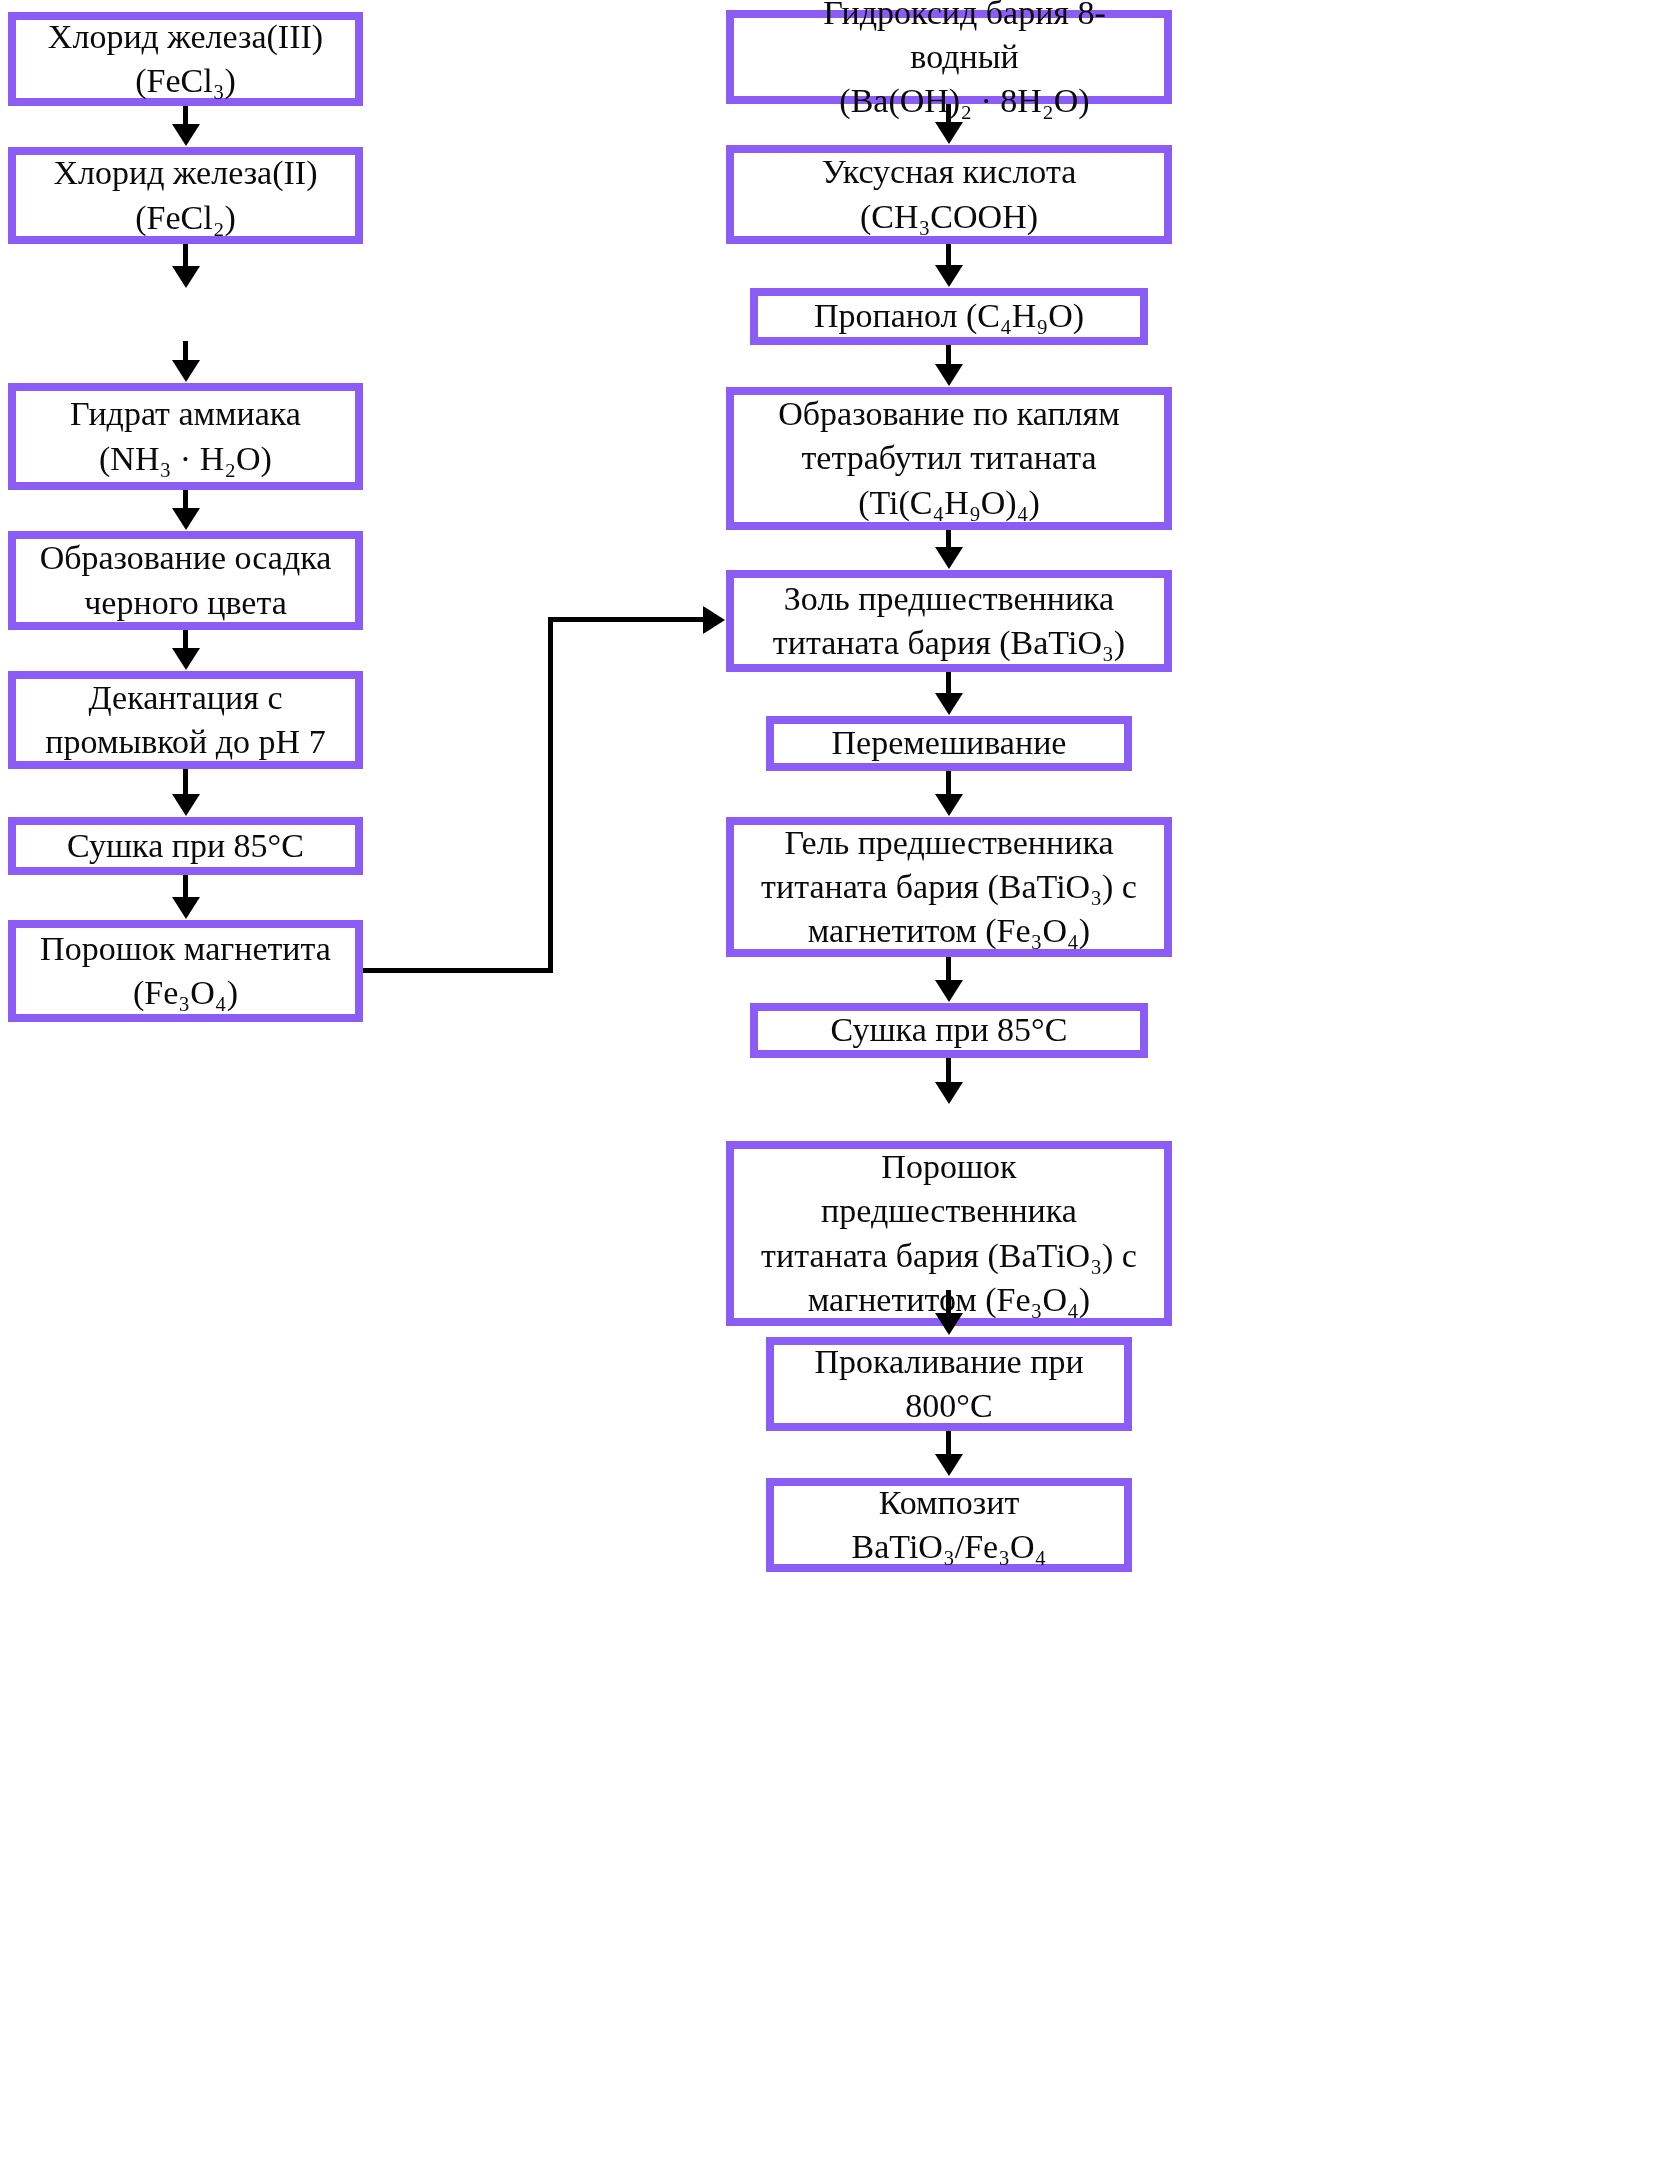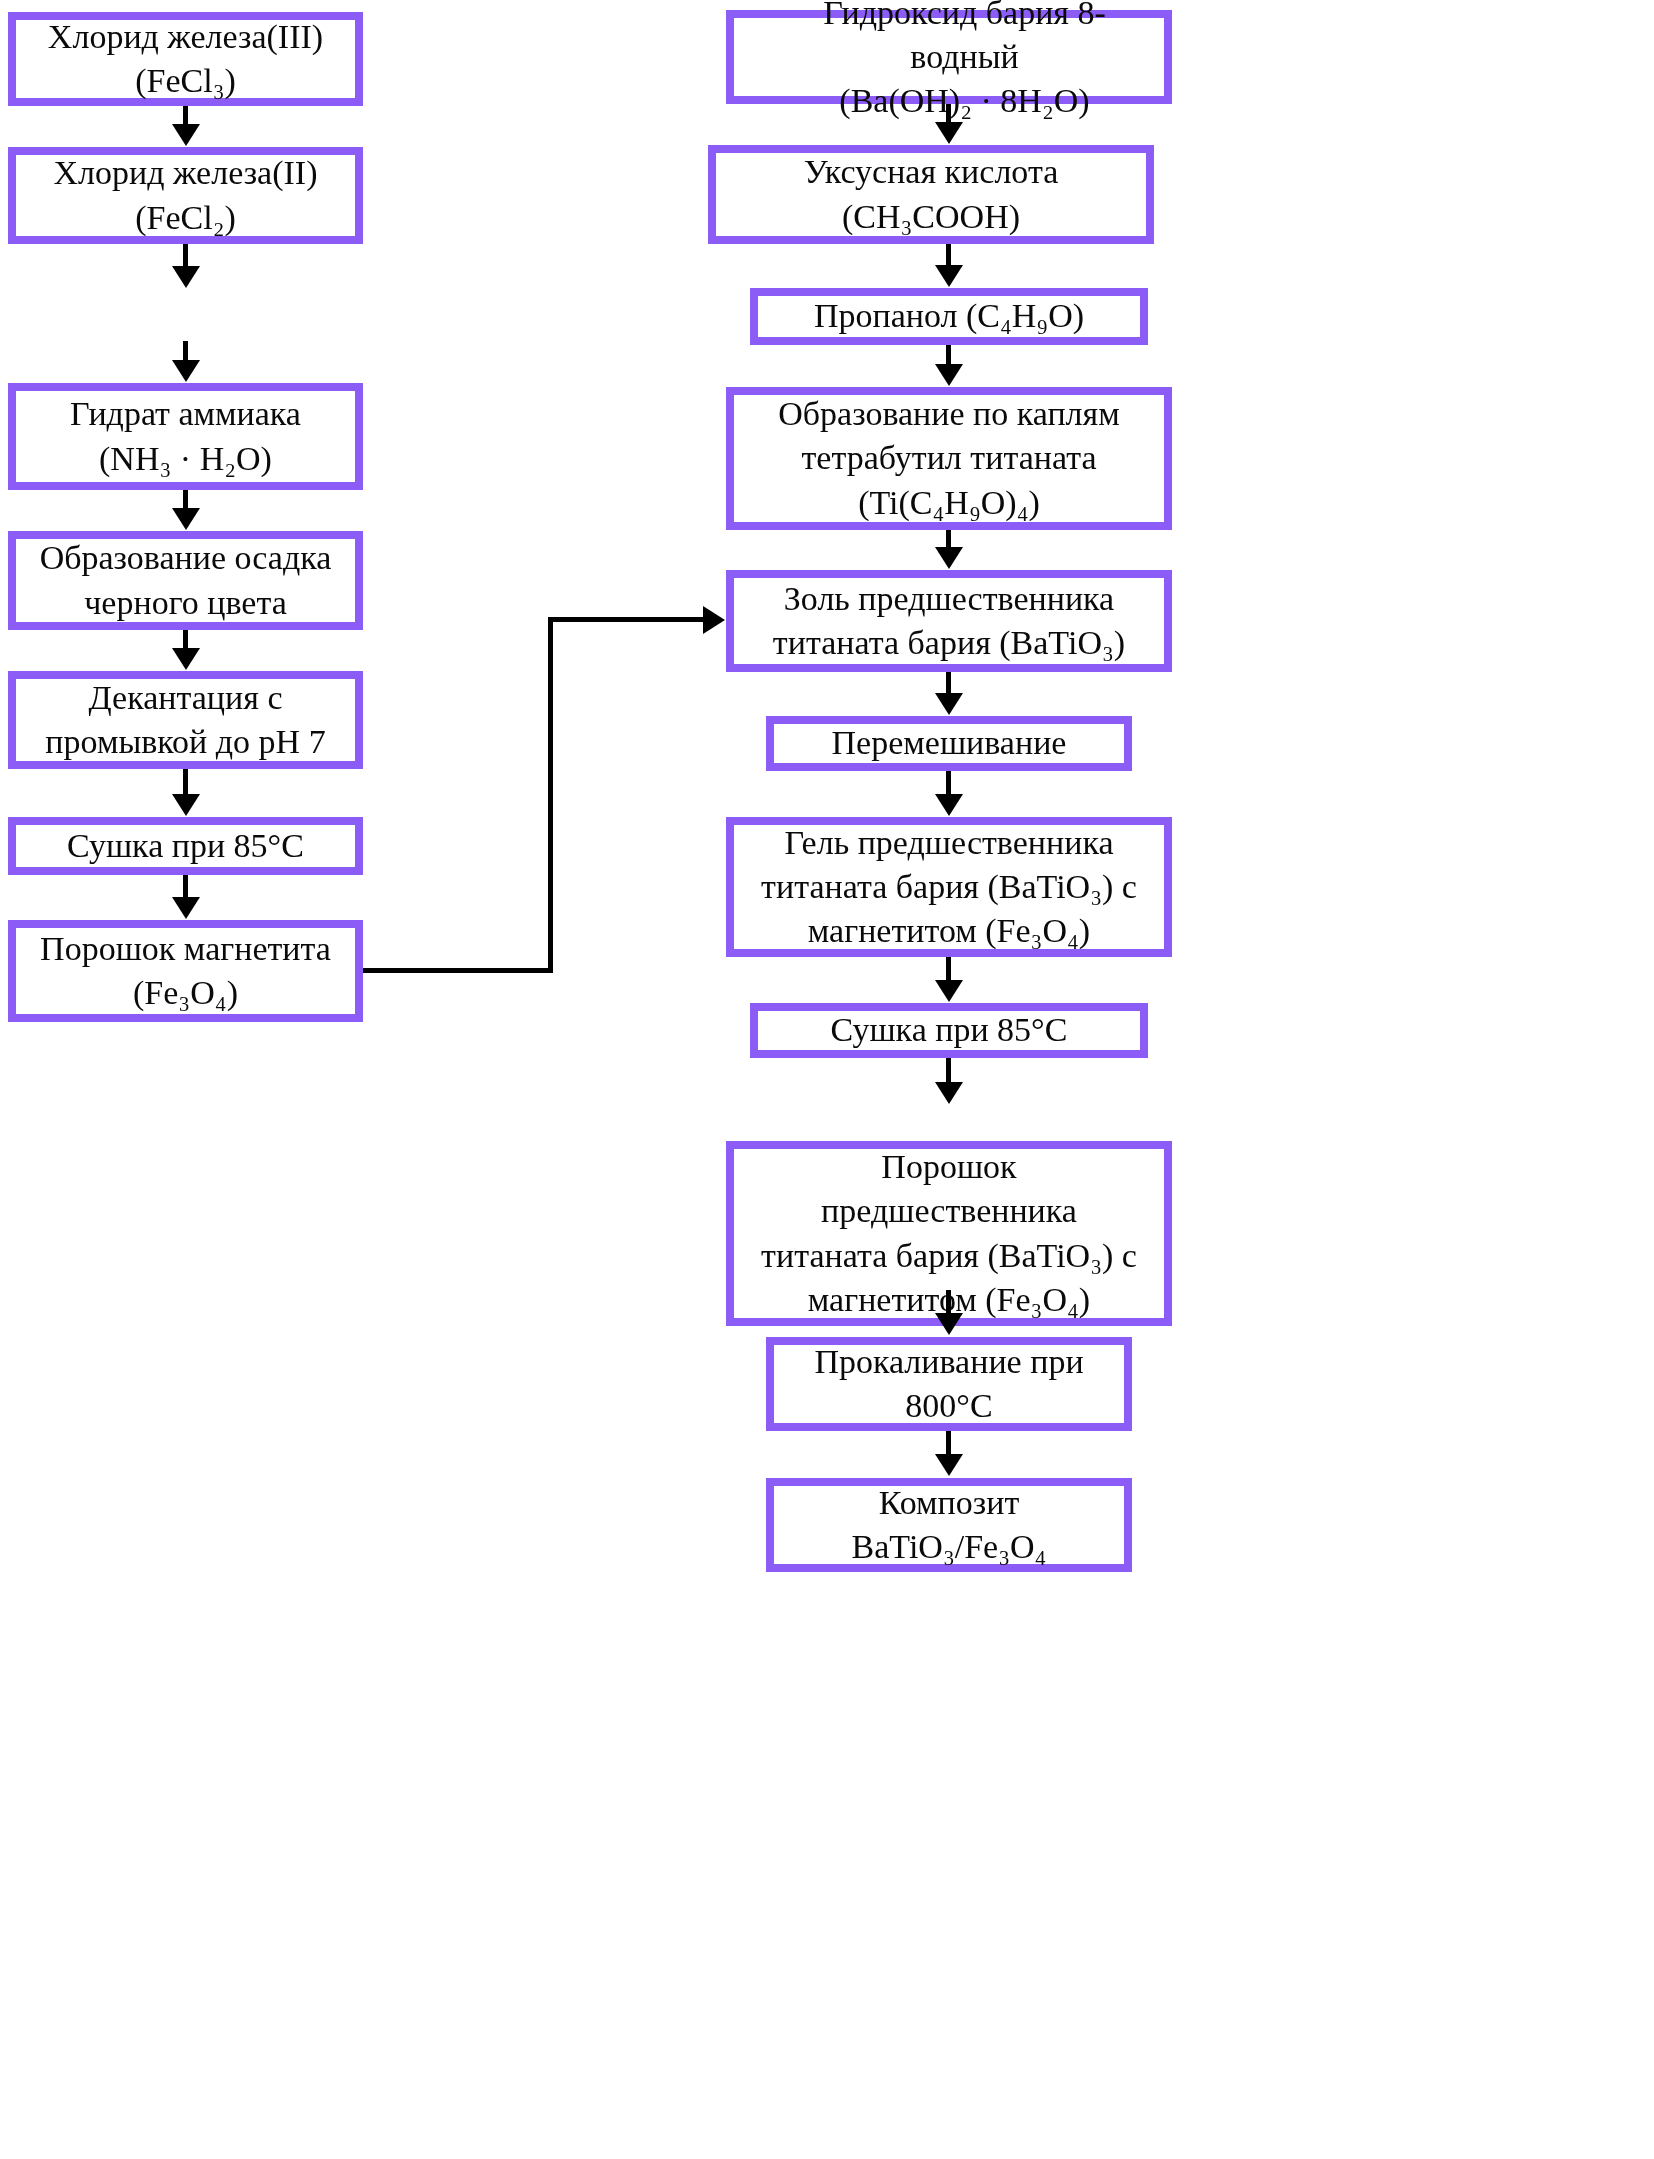--- a/index.html
+++ b/index.html
@@ -128,21 +128,21 @@
   <div class="seg-h" style="left:548px; top:617px; width:158px;"></div>
   <div class="arrow-head-right" style="left:703px; top:606px;"></div>
 
   <div class="node" style="left:726px; top:10px; width:446px; height:94px;padding-left:41px;">
     <span class="txt">Гидроксид бария 8-водный
 (Ba(OH)₂ · 8H₂O)</span>
   </div>
   <div class="arrow-v" style="left:946px; top:104px; height:22px;"></div>
   <div class="arrow-head-down" style="left:935px; top:122px;"></div>
 
-  <div class="node" style="left:708px; top:145px; width:446px; height:99px;">
+  <div class="node" style="left:726px; top:145px; width:446px; height:99px;">
     <span class="txt">Уксусная кислота
 (CH₃COOH)</span>
   </div>
   <div class="arrow-v" style="left:946px; top:244px; height:23px;"></div>
   <div class="arrow-head-down" style="left:935px; top:265px;"></div>
 
   <div class="node" style="left:750px; top:288px; width:398px; height:57px;">
     <span class="txt">Пропанол (C₄H₉O)</span>
   </div>
   <div class="arrow-v" style="left:946px; top:345px; height:22px;"></div>

